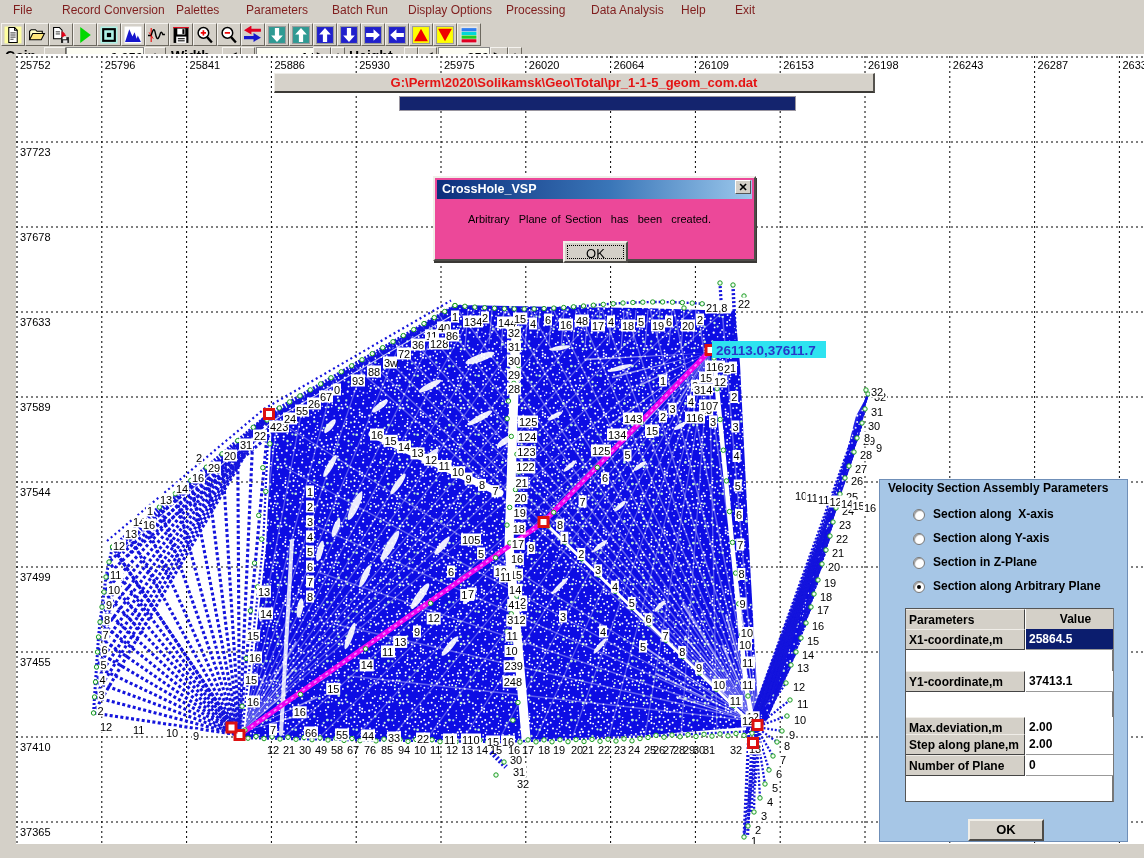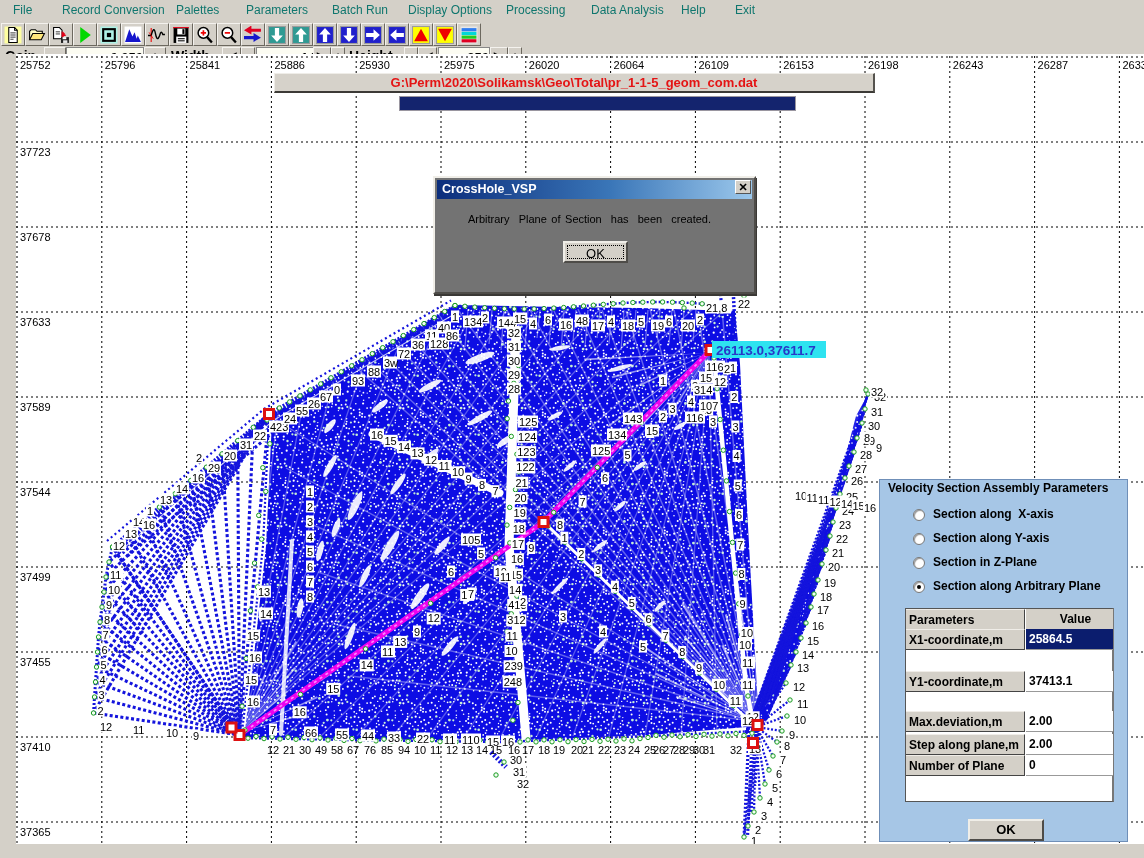--- a/index.html
+++ b/index.html
@@ -1,36 +1,36 @@
 <!DOCTYPE html>
 <html><head><meta charset="utf-8"><style>
 * { margin:0; padding:0; box-sizing:border-box; }
 html,body { width:1144px; height:858px; overflow:hidden; background:#d4d0c8;
   font-family:"Liberation Sans", sans-serif; }
 #menubar { position:absolute; left:0; top:0; width:1144px; height:20px; }
-#menubar span { position:absolute; top:3px; font-size:12px; color:#0f766e; }
+#menubar span { position:absolute; top:3px; font-size:12px; color:#7f1d1d; }
 #toolbar { position:absolute; left:0; top:22px; width:1144px; height:24px; }
 .tbtn { position:absolute; top:1px; width:24px; height:23px; background:#d4d0c8;
   border:1px solid; border-color:#f4f2ee #6c685f #6c685f #f4f2ee; padding:2px 0 0 2px; }
 #gainrow { position:absolute; left:0; top:46px; width:1144px; height:22px;
   border-bottom:1px solid #9a968c;text-decoration:underline; }
 .glab { position:absolute; top:2px; font-size:14px; font-weight:bold; color:#000; }
 .gbtn { position:absolute; top:1px; height:20px; background:#d4d0c8; text-align:center;
   border:1px solid; border-color:#f4f2ee #6c685f #6c685f #f4f2ee; font-weight:bold; font-size:13px; line-height:17px;}
 .gfld { position:absolute; top:1px; height:20px; background:#fcfcf2; text-align:right;
   border:1px solid #888; font-weight:bold; font-size:13px; line-height:19px;padding-left:10px; }
 #plot { position:absolute; left:0; top:54px; width:1144px; height:790px; background:#d4d0c8; }
 #pw { position:absolute; left:16px; top:0; width:1128px; height:790px; background:#fff; }
 #psvg { position:absolute; left:0; top:-68px; }
 #tbar { position:absolute; left:274px; top:19px; width:601px; height:20px; background:#d6d2ca;
   border-top:1px solid #efede8; border-left:1px solid #efede8; border-right:2px solid #55534e; border-bottom:2px solid #3c3a36;
   text-align:center; font-size:13px; font-weight:bold; color:#e41414; line-height:18px; }
 #pbar { position:absolute; left:399px; top:42px; width:397px; height:15px; background:#14246e;
   border:1px solid #9a96a0; }
-#dlg { position:absolute; left:433px; top:176px; width:323px; height:118px; background:#737373;
+#dlg { position:absolute; left:433px; top:176px; width:323px; height:85px; background:#ec4899;
   border:2px solid; border-color:#f0eee8 #4e4c48 #4e4c48 #f0eee8; box-shadow:1px 2px 0 #3a3835; }
 #dtitle { position:absolute; left:2px; top:2px; width:315px; height:19px;
   background:linear-gradient(90deg,#0c2e7c,#3a76b8 55%,#9cc8ec); color:#fff; font-weight:bold; font-size:12.5px;
   padding:2px 0 0 5px; }
 #dclose { position:absolute; right:3px; top:2px; width:16px; height:14px; background:#d4d0c8;
   border:1px solid; border-color:#fff #555 #555 #fff; font-size:11px; font-weight:bold; line-height:12px; text-align:center; color:#000;}
 #dmsg { position:absolute; left:0; top:35px; width:100%; text-align:center; font-size:11px; color:#000; word-spacing:1.5px; padding-right:10px; }
 #dok { position:absolute; left:128px; top:63px; width:65px; height:22px; background:#d4d0c8;
   border:2px solid; border-color:#f0eee8 #4e4c48 #4e4c48 #f0eee8; text-align:center; font-size:13px; }
 #dokin { position:absolute; left:2px; top:2px; right:2px; bottom:2px; border:1px dotted #000; line-height:15px;}
@@ -1526,21 +1526,21 @@
         <div class="vcell" style="background:#d4d0c8;text-align:center;padding-left:12px">Value</div>
       </div>
     <div class="prow" style="top:20px">
         <div class="pcell">X1-coordinate,m</div>
         <div class="vcell" style="background:#0b1d6e;color:#fff;">25864.5</div>
       </div>
 <div class="prow" style="top:62px">
         <div class="pcell">Y1-coordinate,m</div>
         <div class="vcell" style="">37413.1</div>
       </div>
-<div class="prow" style="top:102px">
+<div class="prow" style="top:108px">
         <div class="pcell">Max.deviation,m</div>
         <div class="vcell" style="">2.00</div>
       </div>
 <div class="prow" style="top:125px">
         <div class="pcell">Step along plane,m</div>
         <div class="vcell" style="">2.00</div>
       </div>
 <div class="prow" style="top:146px">
         <div class="pcell">Number of Plane</div>
         <div class="vcell" style="">0</div>

